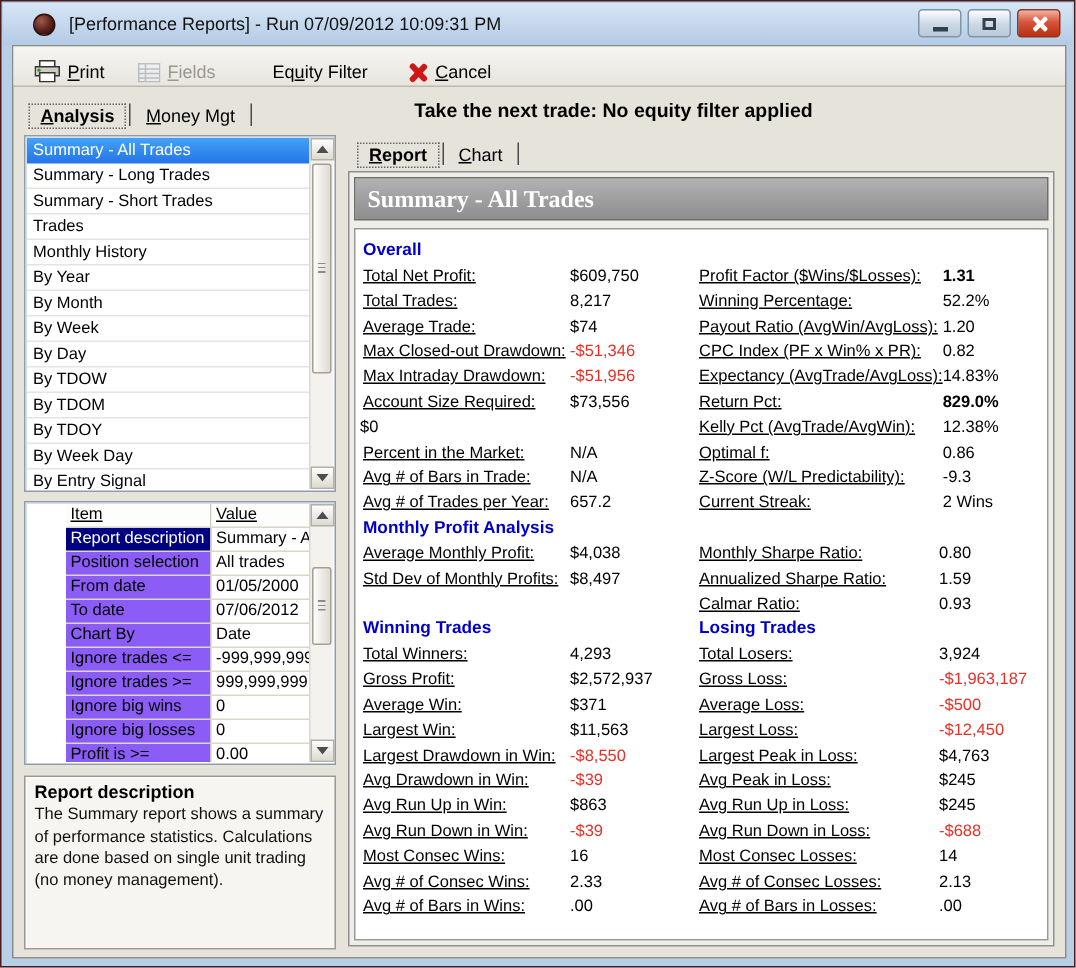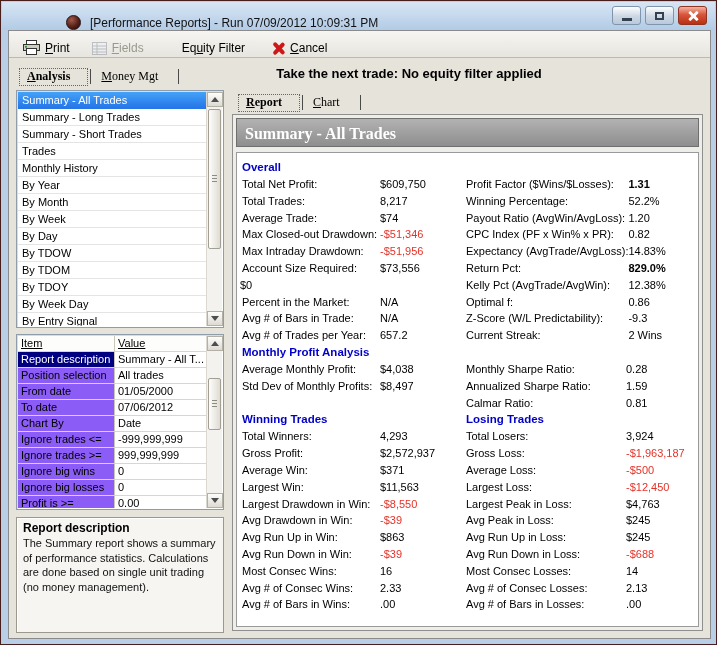--- a/index.html
+++ b/index.html
@@ -1,21 +1,21 @@
 <!DOCTYPE html>
 <html><head>
 <meta charset="utf-8">
 <style>
   html,body{margin:0;padding:0;background:#888;}
   *{box-sizing:border-box;}
   .window{position:relative;width:717px;height:645px;background:#b9cfe8;border:1px solid #4a1d1d;
           font-family:"Liberation Sans",sans-serif;font-size:11px;color:#000;overflow:hidden;}
   
   .titlebar{position:absolute;left:1px;top:1px;right:1px;height:28px;
-            background:linear-gradient(#d7e5f5,#b3cbe5);display:flex;align-items:flex-end;padding-left:44px;}
+            background:linear-gradient(#d7e5f5,#b3cbe5);display:flex;align-items:center;}
   .app-icon{width:15px;height:15px;border-radius:50%;margin:0 9px 0 20px;
             background:radial-gradient(circle at 35% 30%,#a05a4a,#57201a 55%,#1d0806);border:1px solid #2a0f0a;}
   .wtitle{font-size:12px;color:#111;}
   .winbtns{position:absolute;right:8px;top:4px;display:flex;gap:4px;}
   .wbtn{width:29px;height:19px;border:1px solid #7e95ac;border-radius:3px;
         background:linear-gradient(#fdfefe,#ccd7e4 55%,#bac9da);display:flex;align-items:center;justify-content:center;}
   .wbtn.close{background:linear-gradient(#f2b3a2,#d8553b 45%,#b92f12);border-color:#8e3420;}
   .g-min{width:10px;height:3px;background:#33404e;margin-top:7px;}
   .g-max{width:9px;height:8px;border:2px solid #33404e;background:transparent;}
   .g-x{position:relative;width:12px;height:12px;}
@@ -30,21 +30,21 @@
   .tbtn u{text-decoration:underline;}
   .tbtn.disabled{color:#9b988e;}
   .tbtn.disabled svg{opacity:.5;}
   .x-icon{position:relative;width:14px;height:14px;display:inline-block;}
   .x-icon:before,.x-icon:after{content:"";position:absolute;left:6px;top:0;width:3.5px;height:15px;background:#cf1717;border-radius:2px;}
   .x-icon:before{transform:rotate(43deg);} .x-icon:after{transform:rotate(-43deg);}
   
   .tabrow{position:absolute;display:flex;align-items:flex-end;font-size:12px;}
   .tabs-left{left:9px;top:32px;height:24px;}
   .tabs-report{left:228px;top:61px;height:21px;}
-  .ftab{padding:2px 19px 3px 9px;white-space:nowrap;font-family:Liberation Serif, serif;}
+  .ftab{padding:2px 9px 3px 9px;white-space:nowrap;}
   .ftab.sel{font-weight:bold;outline:1px dotted #666;outline-offset:-2px;}
   .ftab u{text-decoration:underline;}
   .vsep{width:1px;height:15px;background:#4a4a4a;margin:0 1px 3px 1px;}
   .banner{position:absolute;left:230px;top:35px;width:340px;text-align:center;font-weight:bold;font-size:13px;}
   
   .panelbox{position:absolute;background:#fff;border:1px solid #8f9cab;box-shadow:inset 1px 1px 0 #d7dde5;}
   .listbox{left:7px;top:59px;width:208px;height:238px;}
   .list-inner{position:absolute;left:1px;top:1px;right:17px;bottom:1px;overflow:hidden;}
   .list-item{height:17px;line-height:16px;padding-left:4px;border-bottom:1px solid #e4e4e4;white-space:nowrap;}
   .list-item.selected{background:linear-gradient(#44a2f8,#2676e8);color:#fff;border-bottom-color:#2676e8;}
@@ -54,21 +54,21 @@
         border:1px solid #b3b0a6;display:flex;align-items:center;justify-content:center;}
   .sbtn.up{top:0;} .sbtn.down{bottom:0;}
   .arr-up{width:0;height:0;border-left:4px solid transparent;border-right:4px solid transparent;border-bottom:5px solid #4d4d4d;}
   .arr-dn{width:0;height:0;border-left:4px solid transparent;border-right:4px solid transparent;border-top:5px solid #4d4d4d;}
   .sthumb{position:absolute;left:1px;width:13px;border:1px solid #a39f94;border-radius:2px;
           background:linear-gradient(90deg,#fdfdfc,#dedbd2);}
   .grip{position:absolute;left:3px;right:3px;top:50%;height:7px;margin-top:-4px;
         background:repeating-linear-gradient(#8e8b80 0 1px,transparent 1px 3px);}
   
   .propgrid{left:7px;top:303px;width:208px;height:176px;background:#fff;}
-  .prows{position:absolute;left:1px;top:1px;right:17px;bottom:1px;overflow:hidden;}
+  .prows{position:absolute;left:1px;top:1px;right:17px;bottom:1px;overflow:hidden;padding-left:26px;}
   .prow{display:flex;height:16px;line-height:15px;}
   .prow.head .pc{background:#fdfdfb;text-decoration:underline;}
   .pc{border-right:1px solid #cac7ba;border-bottom:1px solid #d9d6ca;padding:0 3px;white-space:nowrap;overflow:hidden;}
   .pitem{width:97px;background:#8b5cf6;}
   .pval{flex:1;background:#fff;border-right:none;}
   .pitem.sel{background:#000080;color:#fff;}
   
   .descbox{left:7px;top:486px;width:208px;height:116px;background:#f6f5f2;border:1px solid #9b988d;
            box-shadow:inset 1px 1px 0 #fff;padding:3px 6px;}
   .desc-title{font-weight:bold;font-size:12px;margin-bottom:1px;}
@@ -77,21 +77,21 @@
   .reportpanel{position:absolute;left:223px;top:83px;width:471px;height:517px;background:#efede8;
                border:1px solid #8f8f8f;padding:3px;}
   .rheader{height:29px;line-height:29px;background:linear-gradient(#b2b2b2,#8e8e8e);border:1px solid #6f6f6f;
            color:#fff;font-family:"Liberation Serif",serif;font-weight:bold;font-size:16px;padding-left:8px;}
   .rcontent{position:absolute;left:3px;right:3px;top:37px;bottom:3px;background:#fff;border:1px solid #9a9a9a;
             padding:4px 0 0 3px;overflow:hidden;}
   .sec{} .sec.first{margin-top:2px;}
   .heading{color:#0000c8;font-weight:bold;font-size:11.5px;height:17px;line-height:17px;padding-left:2px;}
   .cols{display:grid;grid-template-columns:218px 1fr;column-gap:6px;}
   .srow{display:flex;height:16.8px;line-height:16.8px;}
-  .sl{flex:1;padding-left:2px;white-space:nowrap;}
+  .sl{flex:1;padding-left:2px;white-space:nowrap;text-decoration:underline;}
   .sv{white-space:nowrap;}
   .half.left .sv{width:78px;}
   .half.right .sv{width:72px;}
   .sv.neg{color:#e53228;}
   .sv.b{font-weight:bold;}
 </style>
 </head>
 <body>
 
 <div class="window">
@@ -358,29 +358,29 @@
                   <span class="sv">$4,038</span>
                 </div>
                 <div class="srow">
                   <span class="sl">Std Dev of Monthly Profits:</span>
                   <span class="sv">$8,497</span>
                 </div>
               </div>
             <div class="half right">
                 <div class="srow">
                   <span class="sl">Monthly Sharpe Ratio:</span>
-                  <span class="sv">0.28</span>
+                  <span class="sv">0.80</span>
                 </div>
                 <div class="srow">
                   <span class="sl">Annualized Sharpe Ratio:</span>
                   <span class="sv">1.59</span>
                 </div>
                 <div class="srow">
                   <span class="sl">Calmar Ratio:</span>
-                  <span class="sv">0.81</span>
+                  <span class="sv">0.93</span>
                 </div>
               </div>
           </div>
         </div>
 
         <div class="sec">
           <div class="cols">
             <div class="heading">Winning Trades</div>
             <div class="heading">Losing Trades</div>
           </div>

